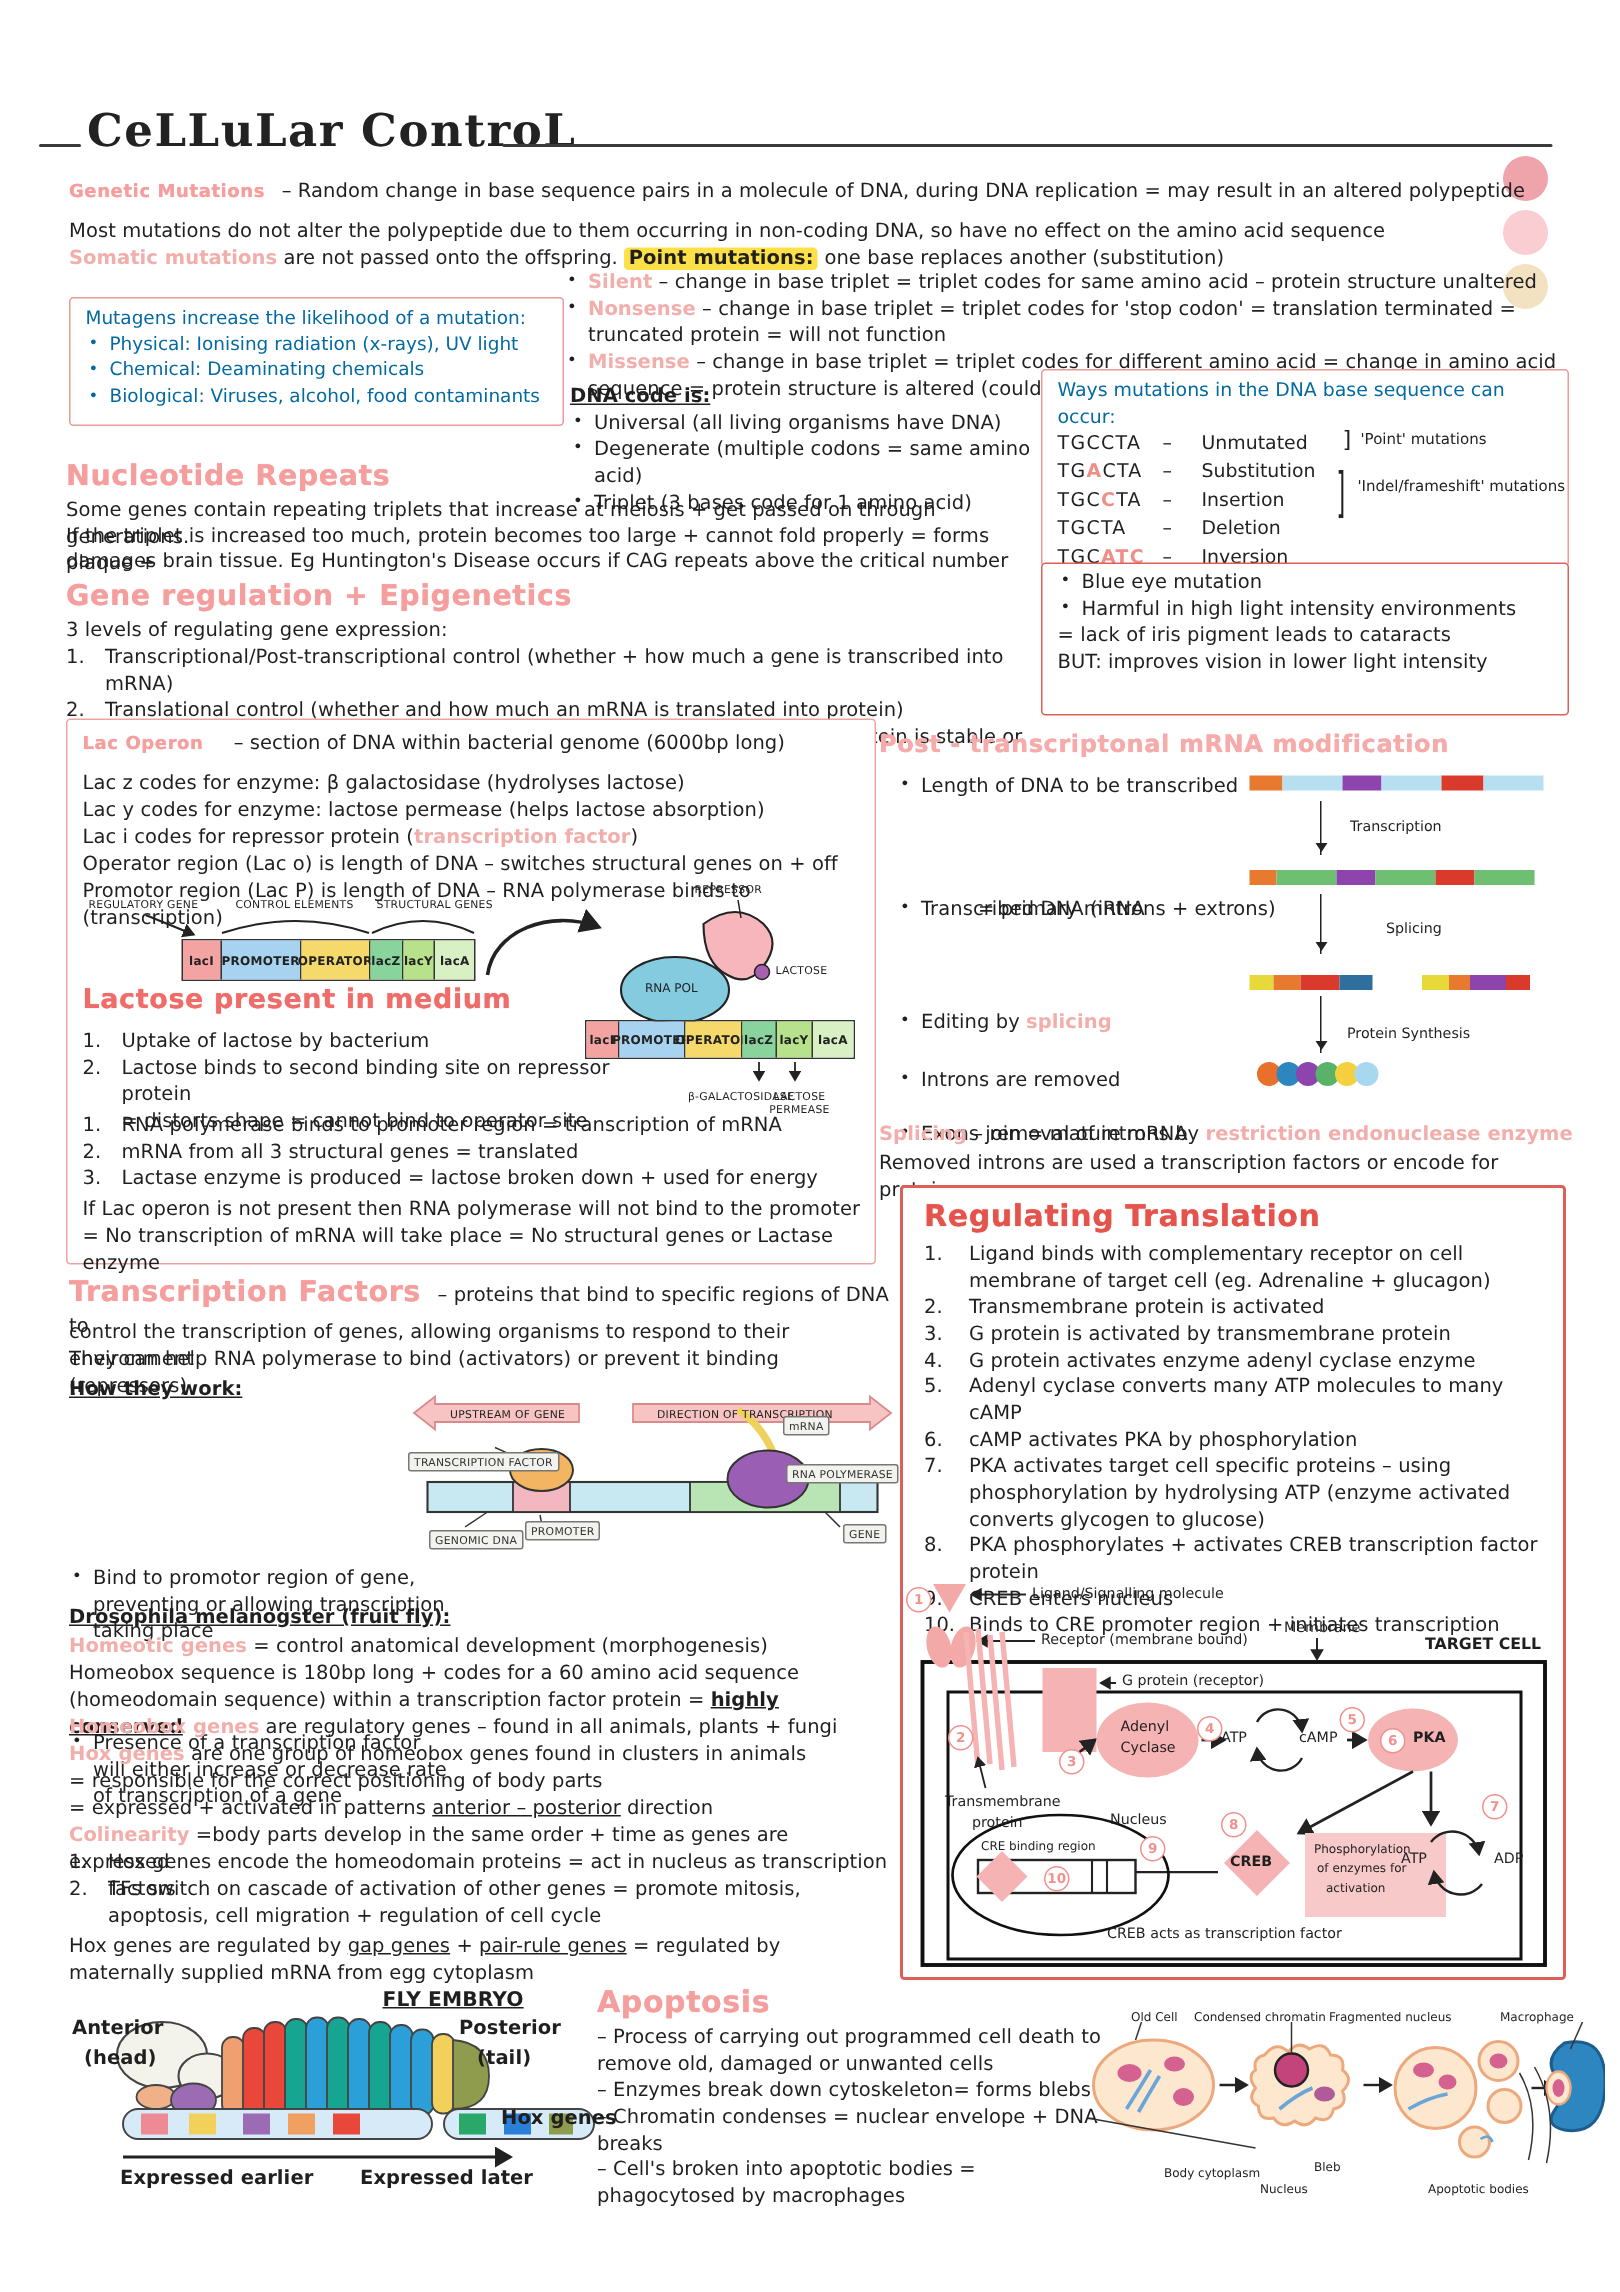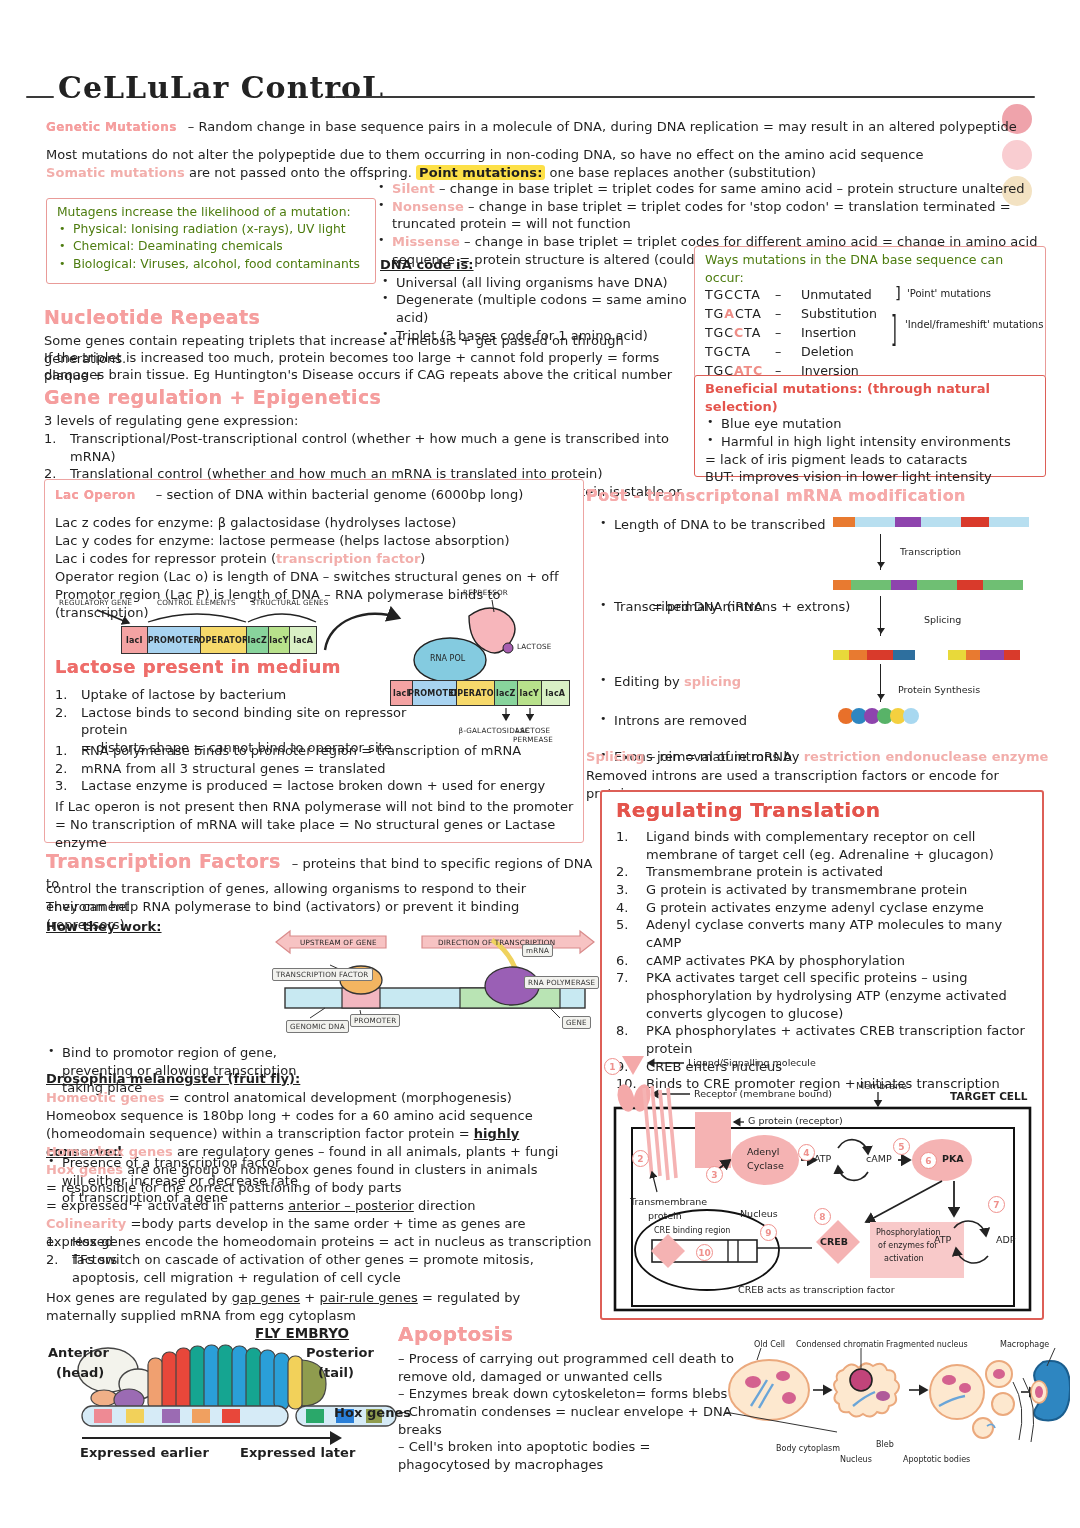--- a/index.html
+++ b/index.html
@@ -1,20 +1,20 @@
 <!DOCTYPE html>
 <html><head>
 <meta charset="utf-8">
 <style>
   html,body{margin:0;padding:0;background:#e8e8e8}
   .page{position:relative;width:1080px;height:1528px;background:#ffffff;overflow:hidden;
         font-family:"DejaVu Sans","Liberation Sans",sans-serif;color:#222}
   .abs{position:absolute}
   .t{font-size:13px;line-height:1.36;letter-spacing:.05px;color:#1f1f1f}
-  .t12{font-size:12.3px;line-height:1.4;color:#4d7c0f}
+  .t12{font-size:12.3px;line-height:1.4;color:#0369a1}
   .h1{font-weight:700;font-size:12px;color:#f59e9e;letter-spacing:.4px;text-shadow:0 0 .6px #f59e9e}
   .h2{font-weight:700;font-size:18px;color:#ee6d6a;letter-spacing:.4px;text-shadow:0 0 .6px #ee6d6a}
   .hredd{font-weight:700;font-size:20px;color:#e4544c;letter-spacing:.4px;text-shadow:0 0 .6px #e4544c}
   .hl{color:#f2aeab;font-weight:600}
   .redtx{color:#e4544c}
   .mut{color:#ef8e87;font-weight:600}
   .u{text-decoration:underline}
   .bold{font-weight:700}
   .bx{position:absolute;border:1.6px solid #e99b98;border-radius:3px;background:#fff;box-sizing:border-box}
   .bxr{border-color:#dd5f57}
@@ -146,21 +146,20 @@
         <span class="n">2.</span>
         <span class="t">Translational control (whether and how much an mRNA is translated into protein)</span>
       </div>
     <div class="num">
         <span class="n">3.</span>
         <span class="t">Post-translational control (If protein's in active or inactive form + whether protein is stable or degraded)</span>
       </div>
   </div>
 
   <div class="bx bxr" style="left:694px;top:375px;width:352px;height:102px;padding:4px 10px">
-    <div class="t redtx bold">Beneficial mutations: (through natural selection)</div>
     <div class="t b">Blue eye mutation</div>
     <div class="t b">Harmful in high light intensity environments</div>
     <div class="t">= lack of iris pigment leads to cataracts</div>
     <div class="t">BUT: improves vision in lower light intensity</div>
   </div>
 
   <div class="bx" style="left:44px;top:479px;width:540px;height:364px;border-color:#eda5a3">
     <div class="abs" style="left:10px;top:4px;width:520px">
       <span class="h1">Lac Operon</span>
       <span class="t" style="margin-left:15px">– section of DNA within bacterial genome (6000bp long)</span>
@@ -584,15 +583,15 @@
     <path d="M288,34 q14,24 6,58 M298,30 q16,28 8,64" stroke="#333" stroke-width="1" fill="none"></path>
     <line x1="124,64" y1="64" x2="112" y2="84" stroke="#333" stroke-width="1"></line>
   </svg>
   <span class="dl8" style="left:754px;top:1340px">Old Cell</span>
   <span class="dl8" style="left:796px;top:1340px">Condensed chromatin</span>
   <span class="dl8" style="left:886px;top:1340px">Fragmented nucleus</span>
   <span class="dl8" style="left:1000px;top:1340px">Macrophage</span>
   <span class="dl8" style="left:776px;top:1444px">Body cytoplasm</span>
   <span class="dl8" style="left:840px;top:1455px">Nucleus</span>
   <span class="dl8" style="left:876px;top:1440px">Bleb</span>
-  <span class="dl8" style="left:903px;top:1455px">Apoptotic bodies</span>
+  <span class="dl8" style="left:952px;top:1455px">Apoptotic bodies</span>
 
 </div>
 
 </body></html>

